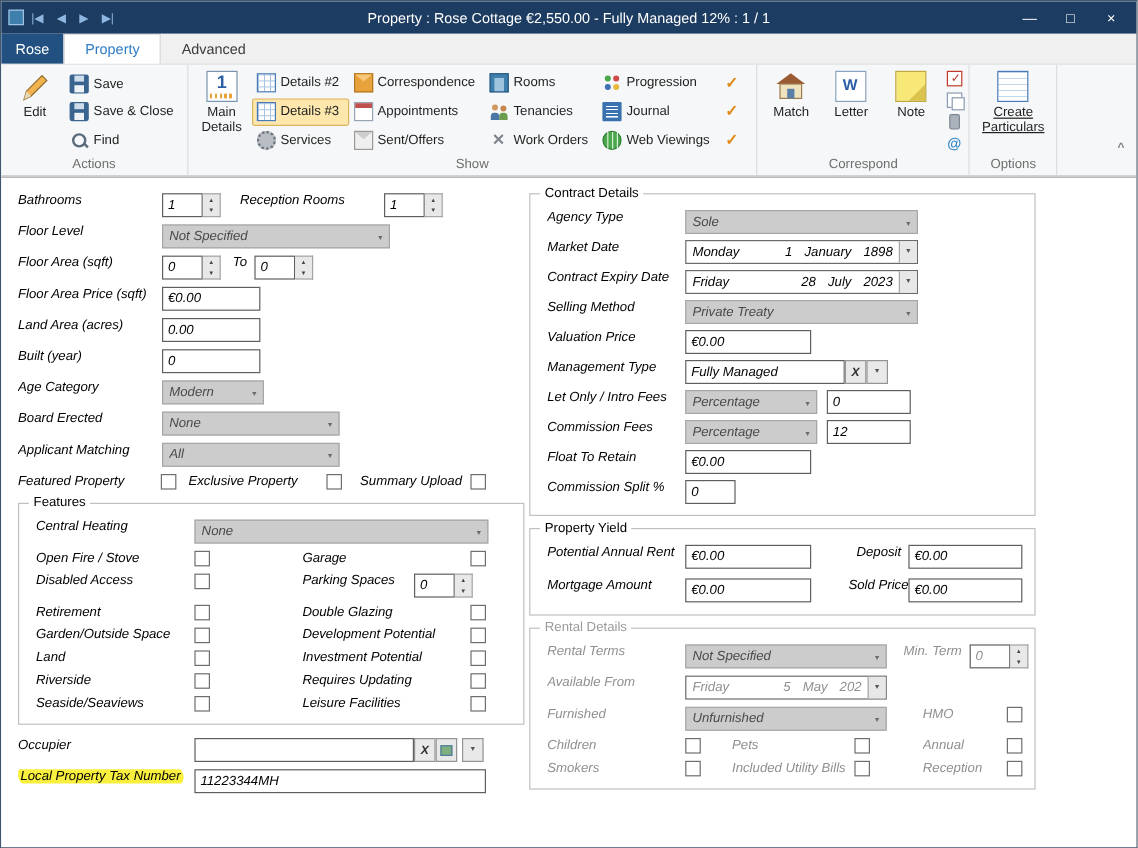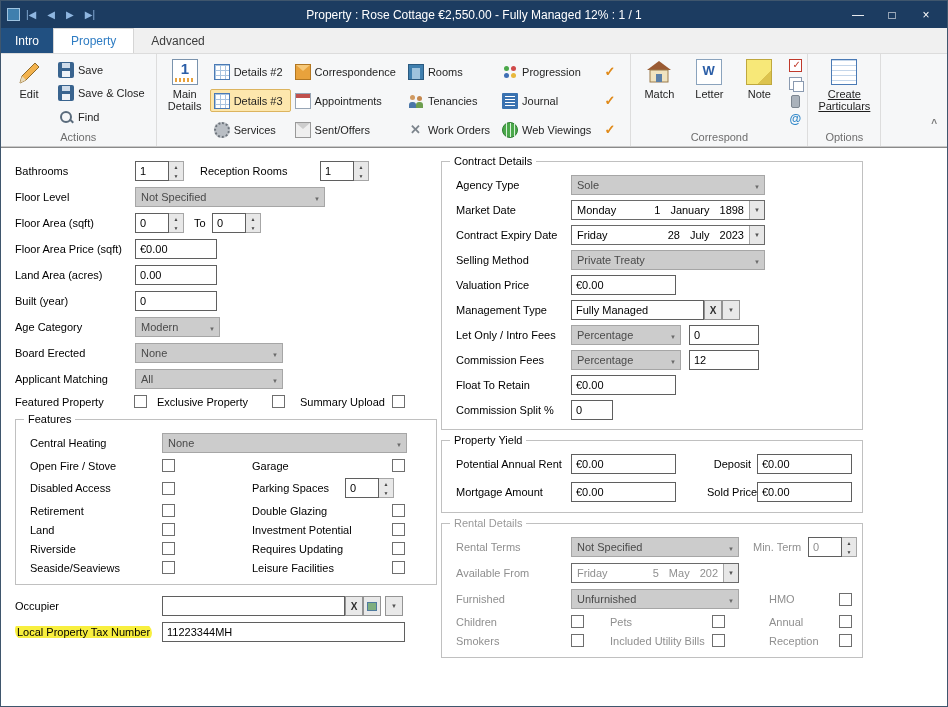--- a/index.html
+++ b/index.html
@@ -76,21 +76,21 @@
   .ic-page1::after { content:""; position:absolute; left:2px; bottom:2px; right:2px; height:4px; background:repeating-linear-gradient(90deg,#e8a23c 0 2px,#fff 2px 4px); }
   .ic-letterW { background:#fff; border:1px solid #8aa3bd; }
   .ic-letterW::before { content:"W"; position:absolute; left:5px; top:5px; color:#2b5ea7; font-weight:bold; font-size:13px; }
   .ic-note { background:linear-gradient(135deg,#f7e878 72%,#dcc34e 72%); border:1px solid #bfa83e; }
   .ic-partic { background:#fff; border:1px solid #4a7ab5; background-image:linear-gradient(#c4d6ea 1px,transparent 1px); background-size:100% 5px; }
 
   
   .content { flex:1; background:#fff; border-top:1px solid #8a8a8a; display:flex; padding:13px 6px 6px 14px; overflow:hidden; }
   .left-col { width:422px; flex:none; }
   .right-col { width:422px; flex:none; margin-left:4px; }
-  .row { display:flex; align-items:center; margin-bottom:6px; }
+  .row { display:flex; align-items:flex-start; margin-bottom:6px;font-style:italic; }
   .lbl { font-size:11px; color:#000; flex:none; white-space:nowrap; overflow:hidden; }
   .dis  { color:#8f8f8f; }
   .txt { height:20px; border:1px solid #5f5f5f; background:#fff; font-size:11px; padding:1px 4px; display:flex; align-items:center; flex:none; white-space:nowrap; overflow:hidden; }
   .combo { height:20px; border:1px solid #a6a6a6; background:#cccccc; color:#4a4a4a; font-size:11px; display:flex; align-items:center; padding-left:5px; flex:none; }
   .cval { flex:1; white-space:nowrap; overflow:hidden; }
   .carr { width:14px; flex:none; text-align:center; }
   .carr::before { content:"▼"; font-size:6px; color:#6a6a6a; }
   .spin { display:flex; height:20px; flex:none; }
   .sval { width:34px; border:1px solid #5f5f5f; background:#fff; font-size:11px; padding:1px 4px; display:flex; align-items:center; }
   .sbtns { width:15px; display:flex; flex-direction:column; border:1px solid #a6a6a6; border-left:none; background:#e8e8e8; }
@@ -137,21 +137,21 @@
     </div>
     <div class="win-title">Property : Rose Cottage €2,550.00 - Fully Managed 12% : 1 / 1</div>
     <div class="win-controls">
       <span class="win-btn">—</span>
       <span class="win-btn">□</span>
       <span class="win-btn">×</span>
     </div>
   </div>
 
   <div class="tabbar">
-    <div class="tab-file">Intro</div>
+    <div class="tab-file">Rose</div>
     <div class="tab active">Property</div>
     <div class="tab">Advanced</div>
   </div>
 
   <div class="ribbon">
 
     <div class="rgroup">
       <div class="rbody">
         <div class="bigbtn">
           <svg class="i24" width="26" height="26">
@@ -237,20 +237,21 @@
             <span class="i16 ic-wand"></span>
           </div>
           <div class="smallbtn">
             <span class="i16 ic-wand"></span>
           </div>
           <div class="smallbtn">
             <span class="i16 ic-wand"></span>
           </div>
         </div>
       </div>
+      <div class="rlabel">Show</div>
     </div>
 
     <div class="rgroup">
       <div class="rbody">
         <div class="bigbtn">
           <svg class="i24" width="26" height="26">
             <polygon points="13,2 25,11 1,11" fill="#9a5b33"></polygon>
             <rect x="4" y="11" width="18" height="12" fill="#efe3c0" stroke="#9a7b4b"></rect>
             <rect x="10" y="15" width="6" height="8" fill="#5b80a8"></rect>
           </svg>
@@ -411,20 +412,26 @@
               </span>
           </span>
         </div>
         <div class="row">
           <span class="lbl w132">Retirement</span>
           <span class="cb"></span>
           <span class="lbl ml77 w140">Double Glazing</span>
           <span class="cb"></span>
         </div>
         <div class="row">
+          <span class="lbl w132">Garden/Outside Space</span>
+          <span class="cb"></span>
+          <span class="lbl ml77 w140">Development Potential</span>
+          <span class="cb"></span>
+        </div>
+        <div class="row">
           <span class="lbl w132">Land</span>
           <span class="cb"></span>
           <span class="lbl ml77 w140">Investment Potential</span>
           <span class="cb"></span>
         </div>
         <div class="row">
           <span class="lbl w132">Riverside</span>
           <span class="cb"></span>
           <span class="lbl ml77 w140">Requires Updating</span>
           <span class="cb"></span>

